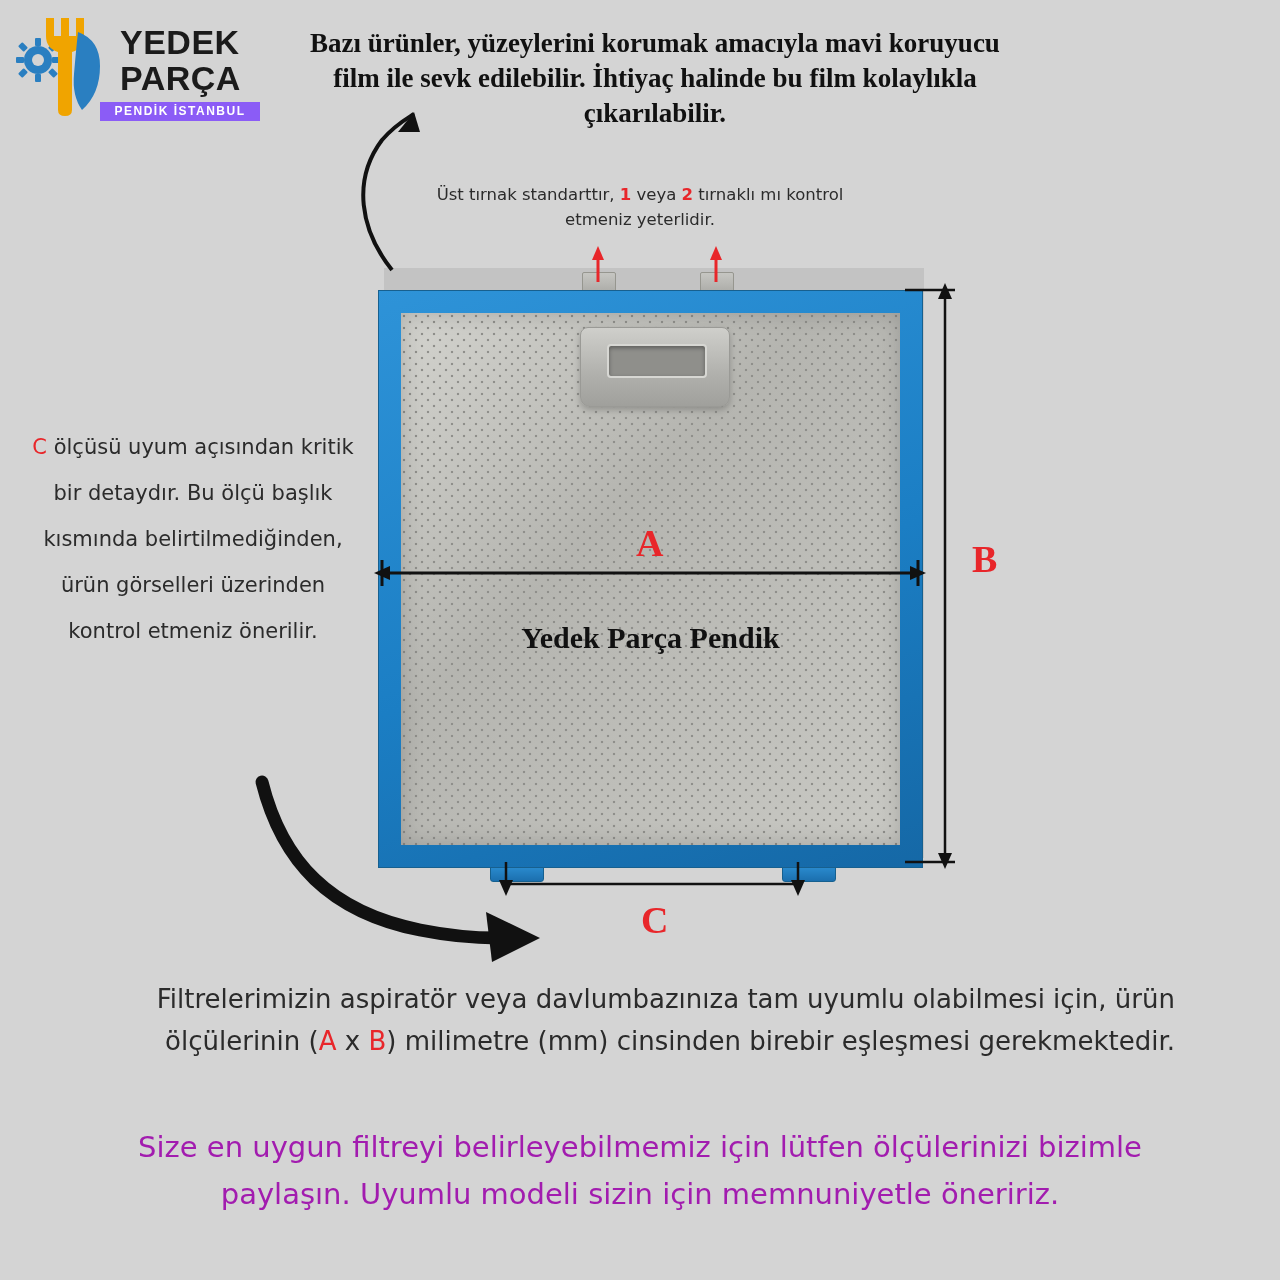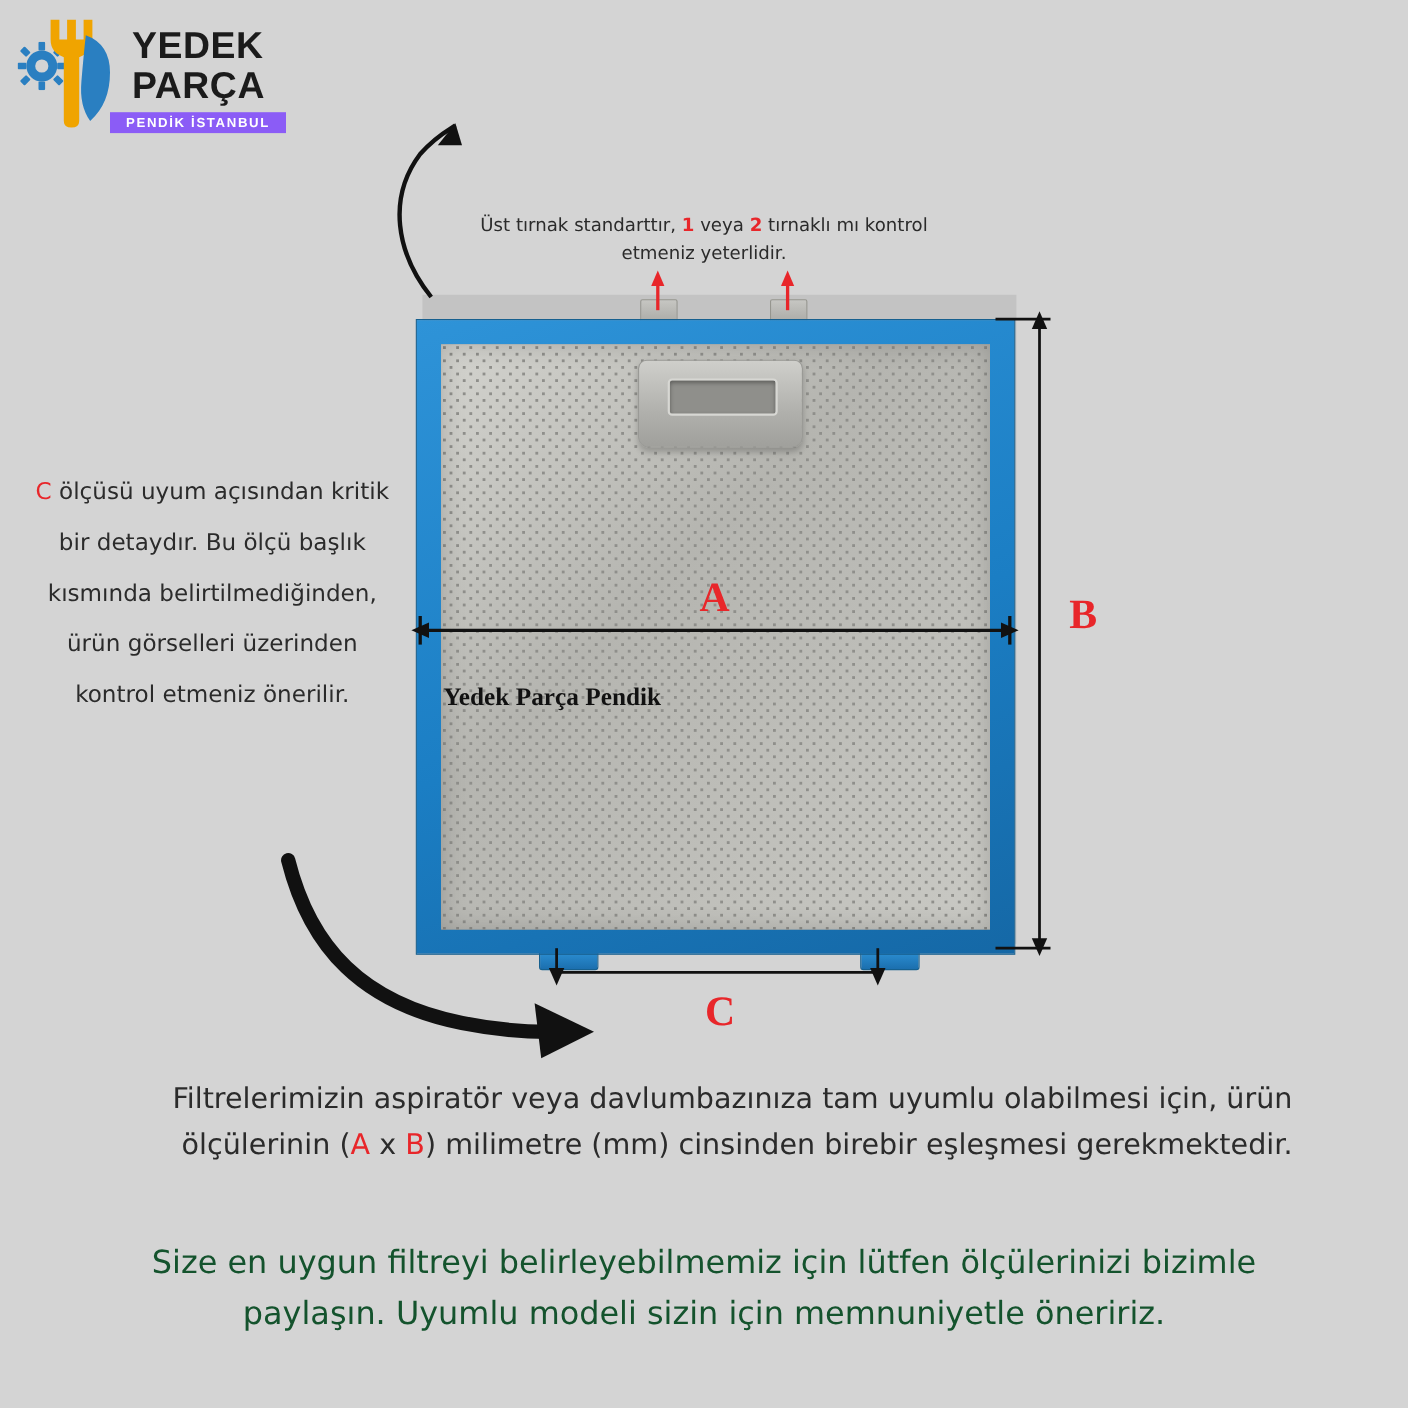--- a/index.html
+++ b/index.html
@@ -79,21 +79,21 @@
     font-weight: bold;
     font-size: 27px;
     line-height: 35px;
     color: #111111;
   }
 
   
   .tirnak-note {
     position: absolute;
     left: 420px;
-    top: 192px;
+    top: 182px;
     width: 440px;
     text-align: center;
     font-family: "DejaVu Sans", sans-serif;
     font-size: 16.5px;
     line-height: 25px;
     color: #2b2b2b;
   }
   .tirnak-note .hl { color: #e8262a; font-weight: bold; }
 
   
@@ -180,26 +180,25 @@
     border-radius: 0 0 3px 3px;
   }
   .tab-bottom.b1 { left: 120px; }
   .tab-bottom.b2 { left: 412px; }
 
   .brandtext {
     position: absolute;
     left: 0;
     top: 330px;
     width: 100%;
-    text-align: left;
+    text-align: center;
     font-family: "Liberation Serif", serif;
     font-weight: bold;
-    font-size: 23px;
+    font-size: 30px;
     color: #111111;
-    margin-left: 24px;
   }
 
   
   .meas {
     position: absolute;
     color: #e8262a;
     font-family: "Liberation Serif", serif;
     font-weight: bold;
     font-size: 38px;
   }
@@ -238,21 +237,21 @@
   
   .red-text {
     position: absolute;
     left: 130px;
     top: 1124px;
     width: 1020px;
     text-align: center;
     font-family: "DejaVu Sans", sans-serif;
     font-size: 29px;
     line-height: 47px;
-    color: #14532d;
+    color: #a21caf;
   }
 
   svg.overlay {
     position: absolute;
     left: 0; top: 0;
     width: 1280px;
     height: 1280px;
     pointer-events: none;
   }
 </style>
@@ -284,20 +283,21 @@
       <path d="M40 18 Q62 26 62 52 Q62 80 44 96 Q34 82 36 60 Q38 36 40 18 Z" fill="#2a7fc1"></path>
     </svg>
 
     <div class="logo-text">
       <div>YEDEK</div>
       <div>PARÇA</div>
     </div>
     <div class="logo-sub">PENDİK İSTANBUL</div>
   </div>
 
+  <div class="headline">Bazı ürünler, yüzeylerini korumak amacıyla mavi koruyucu film ile sevk edilebilir. İhtiyaç halinde bu film kolaylıkla çıkarılabilir.</div>
 
   <div class="tirnak-note">
     <span>Üst tırnak standarttır, </span><span class="hl">1</span><span> veya </span><span class="hl">2</span><span> tırnaklı mı kontrol etmeniz yeterlidir.</span>
   </div>
 
   <div class="left-text">
     <span class="hl">C</span><span> ölçüsü uyum açısından kritik bir detaydır. Bu ölçü başlık kısmında belirtilmediğinden, ürün görselleri üzerinden kontrol etmeniz önerilir.</span>
   </div>
 
   <div class="filter-wrap">

